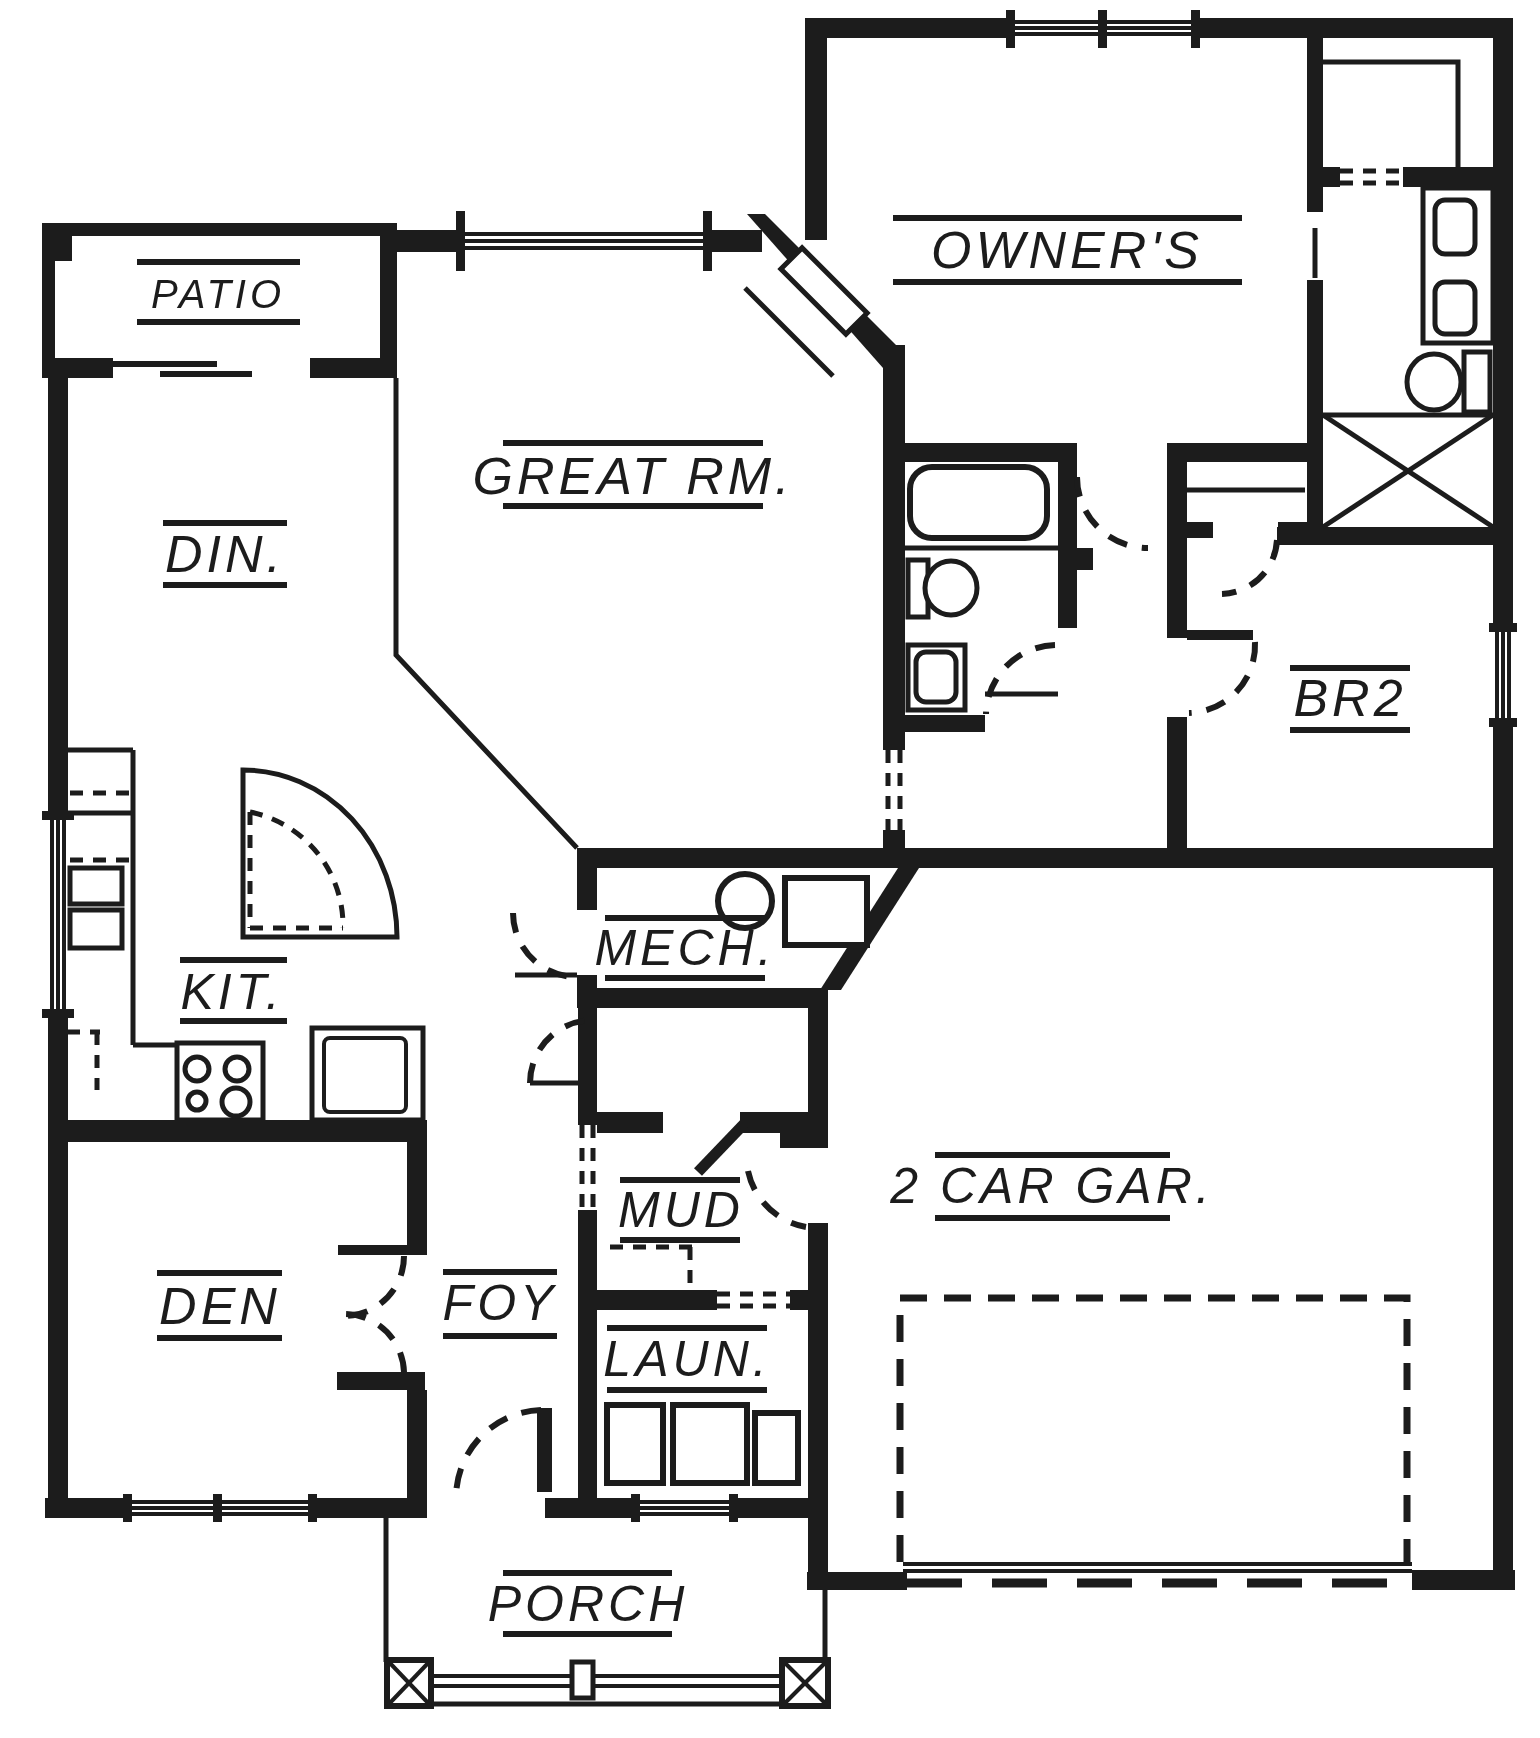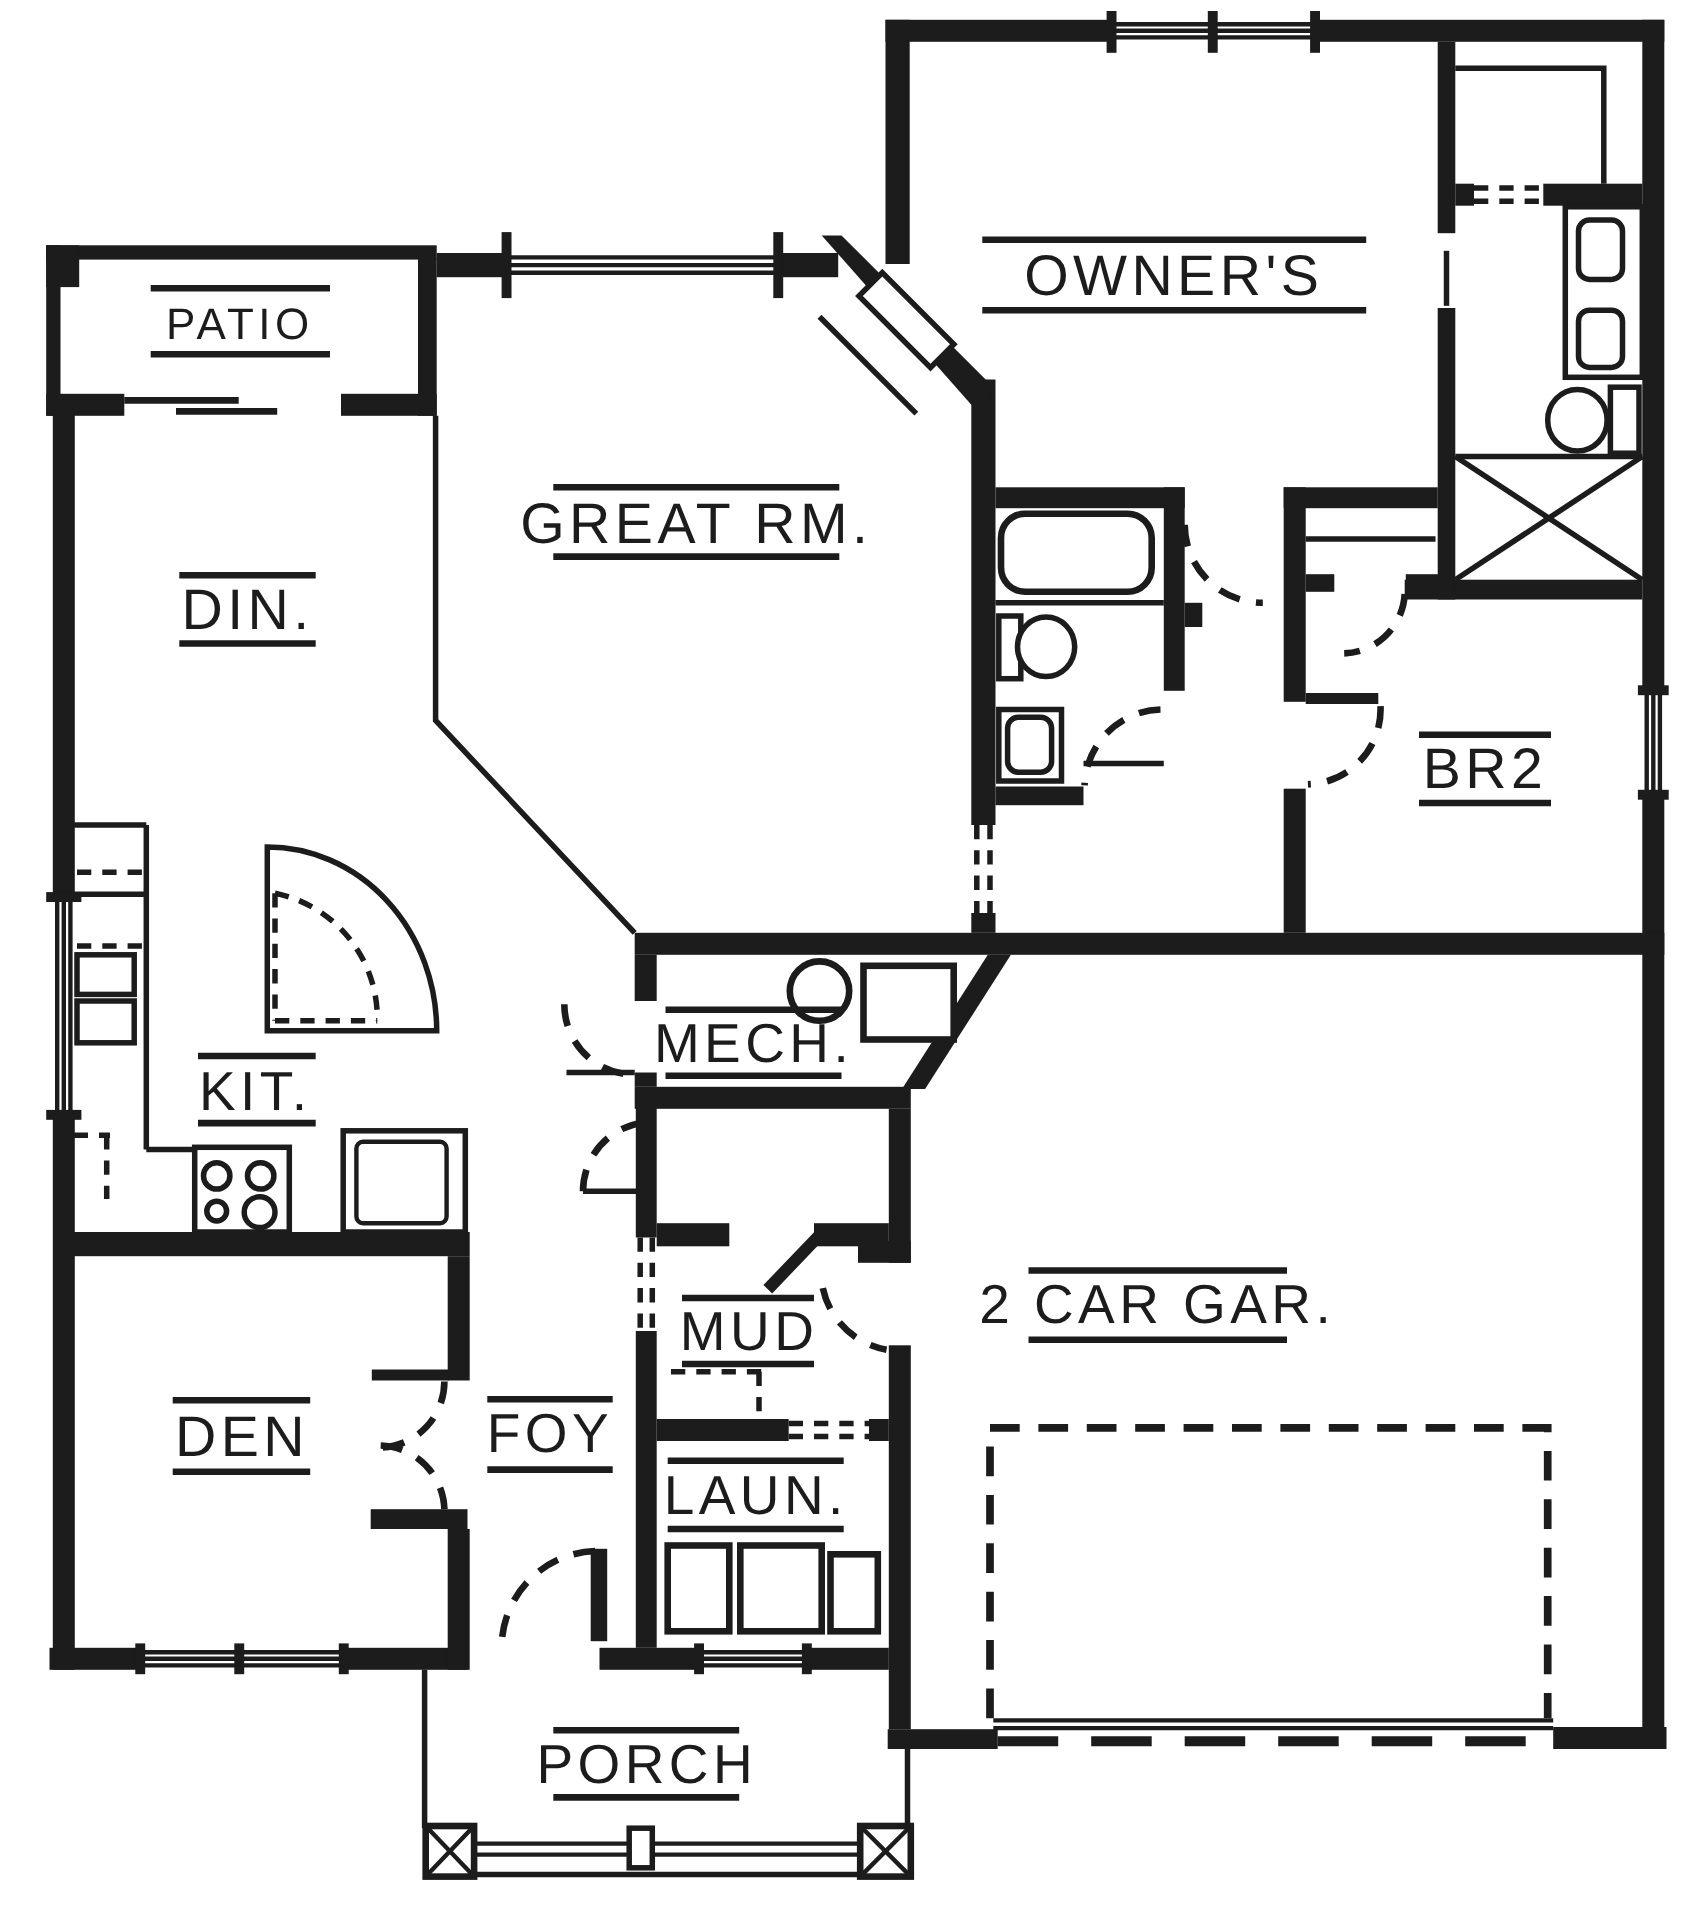--- a/index.html
+++ b/index.html
@@ -1,16 +1,16 @@
 <!DOCTYPE html>
 <html><head>
 <meta charset="utf-8">
 <style>
   html,body{margin:0;padding:0;background:#ffffff;}
-  .plan-wrap{width:1540px;height:1738px;background:#fff;position:relative;}
+  .plan-wrap{width:1540px;height:1738px;background:#fff;position:relative;font-style:italic;}
   svg{display:block;}
   text{font-family:"Liberation Sans", sans-serif; fill:#1c1c1c;}
   .lbl{letter-spacing:4px;}
   .wall{fill:#1c1c1c;}
   .thin{stroke:#1c1c1c;stroke-width:5;fill:none;}
   .thin4{stroke:#1c1c1c;stroke-width:4;fill:none;}
   .fix{stroke:#1c1c1c;stroke-width:6;fill:#fff;}
   .fix5{stroke:#1c1c1c;stroke-width:5;fill:#fff;}
   .dash{stroke:#1c1c1c;stroke-width:6;fill:none;stroke-dasharray:20 15;}
   .dashsm{stroke:#1c1c1c;stroke-width:5;fill:none;stroke-dasharray:13 10;}

